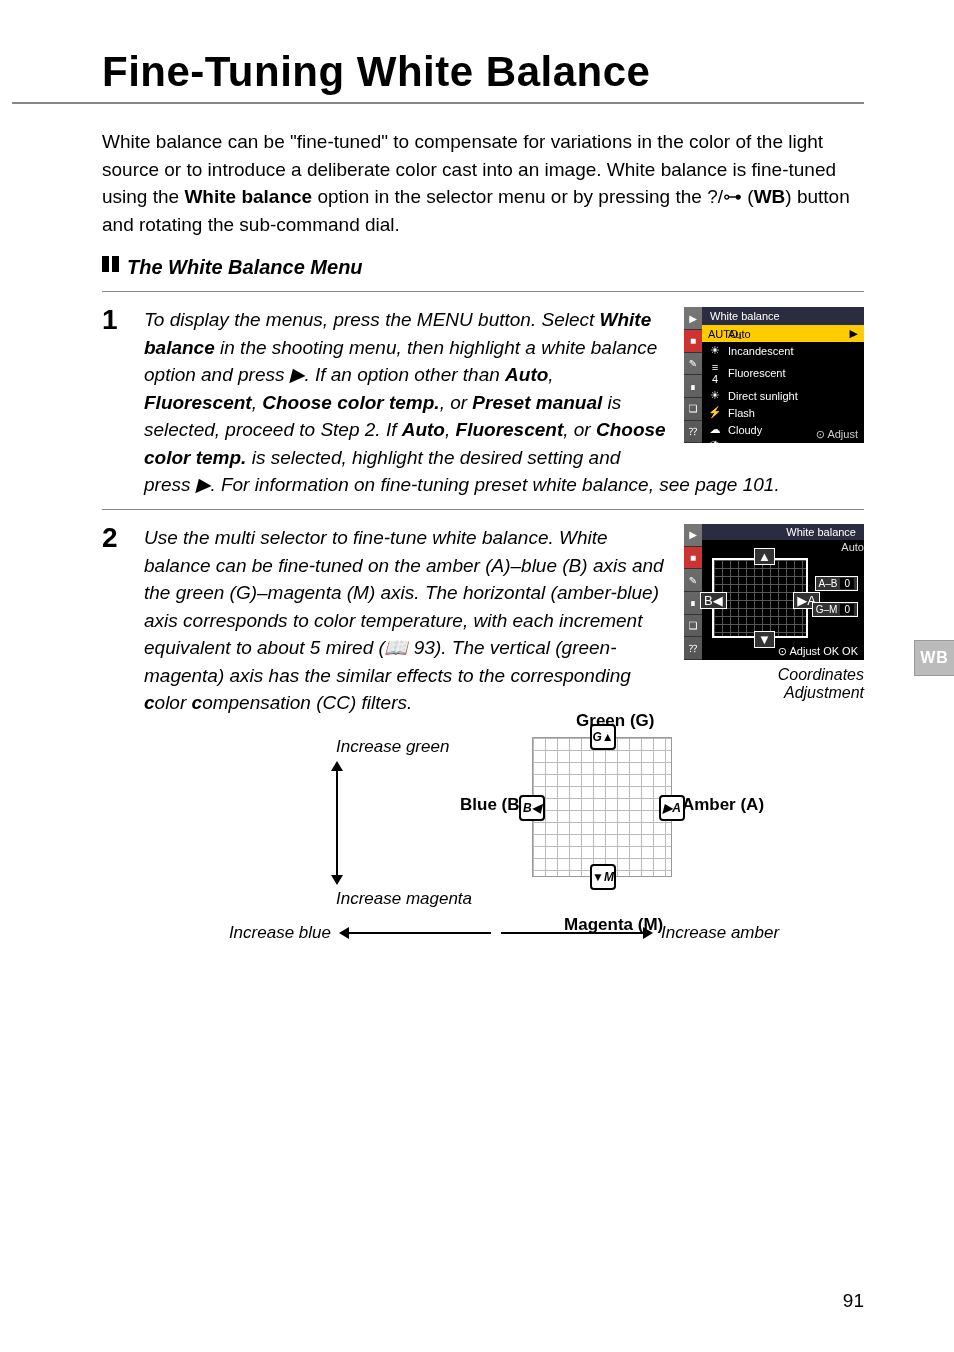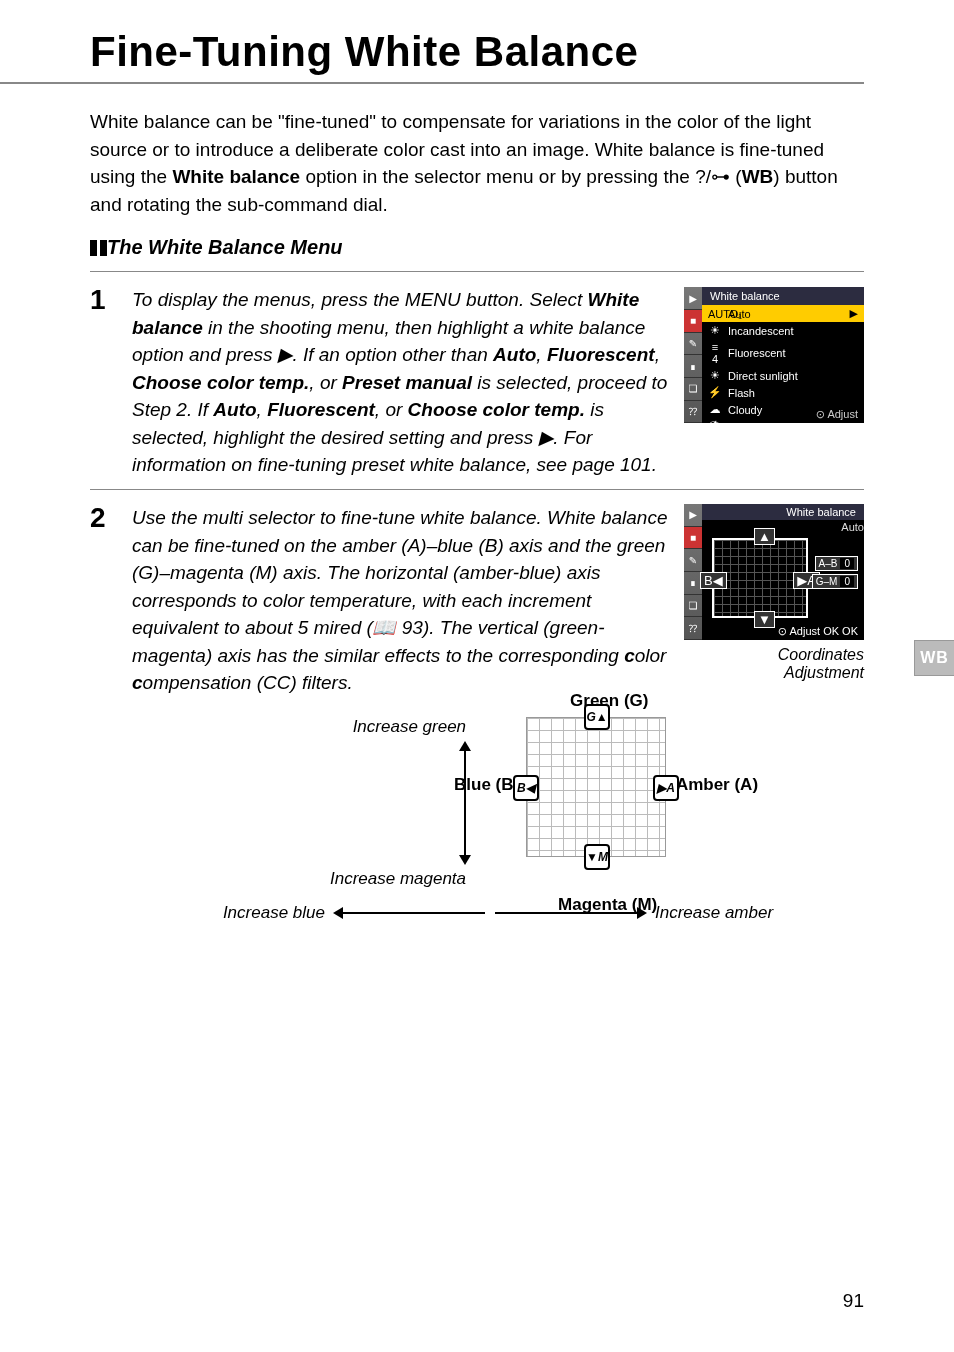--- a/index.html
+++ b/index.html
@@ -1,21 +1,21 @@
 <!DOCTYPE html>
 <html><head>
 <meta charset="utf-8">
 <style>
   * { box-sizing: border-box; margin: 0; padding: 0; }
   body { font-family: "Helvetica Neue", Arial, sans-serif; width: 954px; height: 1352px; background: #fff; color: #000; position: relative; }
-  .page { padding: 28px 90px 40px 90px; }
+  .page { padding: 48px 90px 40px 90px; margin-left: 12px; }
   .title { font-size: 42px; font-weight: 700; margin-bottom: 6px; letter-spacing: 0.5px; }
   .title-rule { border-bottom: 2px solid #888; margin-bottom: 24px; margin-left: -90px; width: calc(100% + 90px); }
   .intro { font-size: 19px; line-height: 1.45; margin-bottom: 18px; }
-  .subhead { font-size: 20px; font-style: italic; font-weight: 700; margin-bottom: 12px; display: flex; align-items: center; }
+  .subhead { font-size: 20px; font-style: italic; font-weight: 700; margin-bottom: 12px; display: flex; align-items: flex-start; gap: 8px; }
   .bars { display: inline-flex; gap: 3px; }
   .bars span { display: inline-block; width: 7px; height: 16px; background: #000; }
   .step-rule { border-top: 1px solid #888; margin: 8px 0 14px 0; width: 100%; }
   .step { display: flex; gap: 18px; margin-bottom: 10px; }
   .step-num { font-size: 28px; font-weight: 700; width: 24px; flex-shrink: 0; line-height: 1; }
   .step-body { flex: 1; }
   .step-head { font-size: 19px; font-weight: 700; margin-bottom: 6px; }
   .step-text { font-size: 19px; line-height: 1.45; font-style: italic; }
   .float-right { float: right; margin-left: 16px; margin-bottom: 6px; }
   .camera-block { display: inline-flex; align-items: flex-start; gap: 8px; }
@@ -37,21 +37,21 @@
   .grid-title { background: #2c2c40; color: #fff; padding: 2px 8px; font-size: 11px; margin-left: 18px; }
   .grid-sub { font-size: 11px; color: #ddd; margin-left: 24px; padding: 1px 0; }
   .grid { position: absolute; top: 34px; left: 28px; width: 96px; height: 80px; border: 2px solid #fff; background-image: linear-gradient(#555 1px, transparent 1px), linear-gradient(90deg, #555 1px, transparent 1px); background-size: 8px 8px; }
   .grid-arrow { position: absolute; color: #fff; font-size: 13px; background: #333; padding: 0 3px; border: 1px solid #fff; }
   .gval { position: absolute; right: 6px; font-size: 10px; background: #333; border: 1px solid #fff; padding: 1px 3px; display: flex; align-items: center; gap: 3px; }
   .selector { width: 80px; height: 80px; display: inline-block; position: relative; }
   .selector svg { width: 100%; height: 100%; }
   .coord-labels { font-size: 16px; font-style: italic; text-align: right; }
   .wb-tab { position: absolute; right: 0; top: 640px; width: 40px; height: 36px; background: #bbb; border: 1px solid #999; border-right: none; display: flex; align-items: center; justify-content: center; font-size: 16px; font-weight: 700; color: #fff; letter-spacing: 1px; }
   .diagram { margin-top: 20px; display: flex; justify-content: center; gap: 60px; }
-  .col { display: flex; flex-direction: column; align-items: flex-end; font-style: italic; font-size: 17px; }
+  .col { display: flex; flex-direction: column; align-items: flex-start; font-style: italic; font-size: 17px; }
   .vline { width: 2px; height: 120px; background: #000; margin: 6px 0; position: relative; }
   .vline::before { content: ""; position: absolute; top: -2px; left: -5px; border-left: 6px solid transparent; border-right: 6px solid transparent; border-bottom: 10px solid #000; }
   .vline::after { content: ""; position: absolute; bottom: -2px; left: -5px; border-left: 6px solid transparent; border-right: 6px solid transparent; border-top: 10px solid #000; }
   .axes-fig { position: relative; }
   .gridbox { width: 140px; height: 140px; background-image: linear-gradient(#bbb 1px, transparent 1px), linear-gradient(90deg, #bbb 1px, transparent 1px); background-size: 12px 12px; position: relative; border: 1px solid #999;}
   .ax-label { position: absolute; font-weight: 700; font-style: normal; font-size: 17px; }
   .ax-btn { position: absolute; width: 26px; height: 26px; border: 2px solid #000; background: #fff; display: flex; align-items: center; justify-content: center; font-size: 12px; font-weight: 700; }
   .ax-btn.round { border-radius: 4px; }
   .hline-row { display: flex; align-items: center; gap: 10px; font-style: italic; font-size: 17px; margin-top: 14px; justify-content: center; }
   .harrow { width: 150px; height: 2px; background: #000; position: relative; }
@@ -158,21 +158,21 @@
             <div class="grid">
               <div class="grid-arrow" style="top:-12px;left:40px">▲</div>
               <div class="grid-arrow" style="bottom:-12px;left:40px">▼</div>
               <div class="grid-arrow" style="left:-14px;top:32px">B◀</div>
               <div class="grid-arrow" style="right:-14px;top:32px">▶A</div>
             </div>
             <div class="gval" style="top:52px">
                 <span>A–B</span>
                 <span style="background:#000;padding:0 4px">0</span>
               </div>
-            <div class="gval" style="top:70px">
+            <div class="gval" style="top:78px">
                 <span>G–M</span>
                 <span style="background:#000;padding:0 4px">0</span>
               </div>
             <div class="menu-footer ok">⊙ Adjust  OK OK</div>
           </div>
         </div>
         <div class="coord-labels" style="margin-top:6px">
           <span>Coordinates</span><br>
           <span style="margin-left:60px">Adjustment</span>
         </div>

